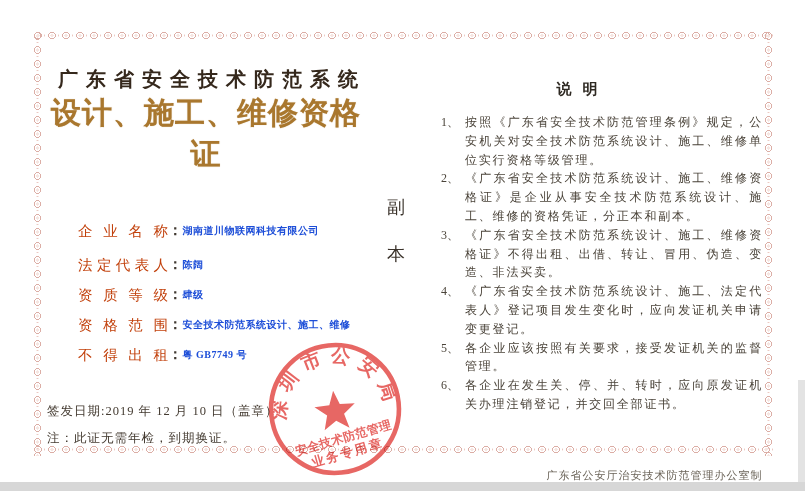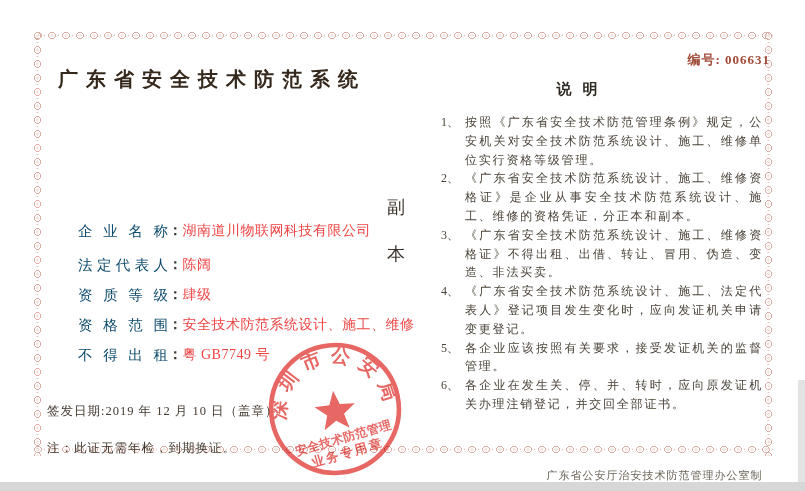--- a/index.html
+++ b/index.html
@@ -47,27 +47,27 @@
     text-shadow:0 0 1px rgba(169,119,46,.45);
   }
   .validity {
     position:absolute; left:36px; top:150px; width:340px;
     font-size:11.5px; color:#4b3e31; letter-spacing:0.4px;
   }
   .fields { position:absolute; left:78px; top:221px; width:310px; }
   .field-row { position:absolute; left:0; white-space:nowrap; }
   .fr0 { top:0; } .fr1 { top:34px; } .fr2 { top:64px; } .fr3 { top:94px; } .fr4 { top:124px; }
   .field-label {
-    display:inline-block; width:90px; font-size:14.5px; color:#0c4a6e;
+    display:inline-block; width:90px; font-size:14.5px; color:#c2410c;
     text-align:justify; text-align-last:justify; vertical-align:middle;
   }
   .field-colon { font-size:14.5px; color:#403830; font-weight:bold; }
-  .field-value { font-size:14px; font-weight:normal; color:#ef4444; letter-spacing:0.5px; vertical-align:middle; }
+  .field-value { font-size:10px; font-weight:bold; color:#1d4ed8; letter-spacing:0.5px; vertical-align:middle; }
   .issue-date { position:absolute; left:47px; top:403px; font-size:12.5px; color:#433a30; letter-spacing:1px; }
-  .note-line  { position:absolute; left:47px; top:430px; font-size:12.5px; color:#433a30; letter-spacing:1px;margin-top:10px; }
+  .note-line  { position:absolute; left:47px; top:430px; font-size:12.5px; color:#433a30; letter-spacing:1px; }
   .copy-marker {
     position:absolute; left:384px; top:184px; writing-mode:vertical-rl;
     font-size:18px; color:#3a322a; letter-spacing:46px; line-height:24px;
   }
   .stamp {
     position:absolute; left:264px; top:338px; width:142px; height:142px;
     transform:rotate(-6deg); opacity:0.88; mix-blend-mode:multiply;
   }
 
   
@@ -97,20 +97,21 @@
 <body>
 
 <div class="page">
 
   <div class="bstrip bh b-top"></div>
   <div class="bstrip bh b-bottom"></div>
   <div class="bstrip bv b-left"></div>
   <div class="bstrip bv b-right"></div>
 
   <div class="org-header">广东省安全技术防范系统</div>
+  <div class="cert-title">设计、施工、维修资格证</div>
 
   <div class="fields">
     <div class="field-row fr0">
       <span class="field-label">企业名称</span><span class="field-colon">：</span><span class="field-value">湖南道川物联网科技有限公司</span>
     </div>
     <div class="field-row fr1">
       <span class="field-label">法定代表人</span><span class="field-colon">：</span><span class="field-value">陈阔</span>
     </div>
     <div class="field-row fr2">
       <span class="field-label">资质等级</span><span class="field-colon">：</span><span class="field-value">肆级</span>
@@ -133,21 +134,20 @@
     <text font-size="27" font-weight="bold" fill="#e4524e" letter-spacing="11" font-family="Liberation Serif, DejaVu Serif, serif">
       <textPath href="#sealArc" startOffset="50%" text-anchor="middle">深圳市公安局</textPath>
     </text>
     <path d="M100,74 L107.4,93.8 L128.5,94.7 L112,107.9 L117.6,128.3 L100,116.6 L82.4,128.3 L88,107.9 L71.5,94.7 L92.6,93.8 Z" fill="#e4524e"></path>
     <g transform="rotate(-10 100 100)">
       <text x="100" y="148" text-anchor="middle" font-size="17" font-weight="bold" fill="#e4524e" letter-spacing="0.5" font-family="Liberation Serif, DejaVu Serif, serif">安全技术防范管理</text>
       <text x="100" y="170" text-anchor="middle" font-size="18" font-weight="bold" fill="#e4524e" letter-spacing="3" font-family="Liberation Serif, DejaVu Serif, serif">业务专用章</text>
     </g>
   </svg>
 
-  <div class="serial">编号: 006631</div>
   <div class="instr-title">说明</div>
 
   <div class="instr-list">
     <div class="instr-item">
       <span class="instr-num">1、</span>
       <span class="instr-text">按照《广东省安全技术防范管理条例》规定，公安机关对安全技术防范系统设计、施工、维修单位实行资格等级管理。</span>
     </div>
     <div class="instr-item">
       <span class="instr-num">2、</span>
       <span class="instr-text">《广东省安全技术防范系统设计、施工、维修资格证》是企业从事安全技术防范系统设计、施工、维修的资格凭证，分正本和副本。</span>

